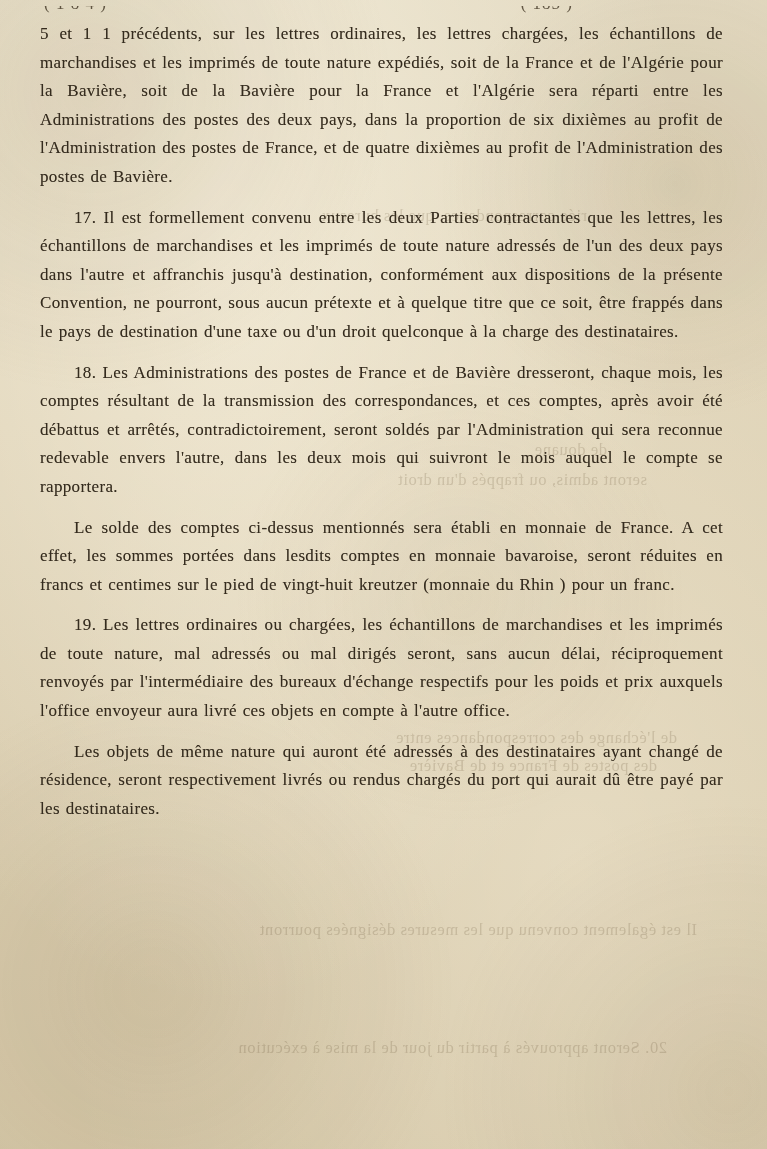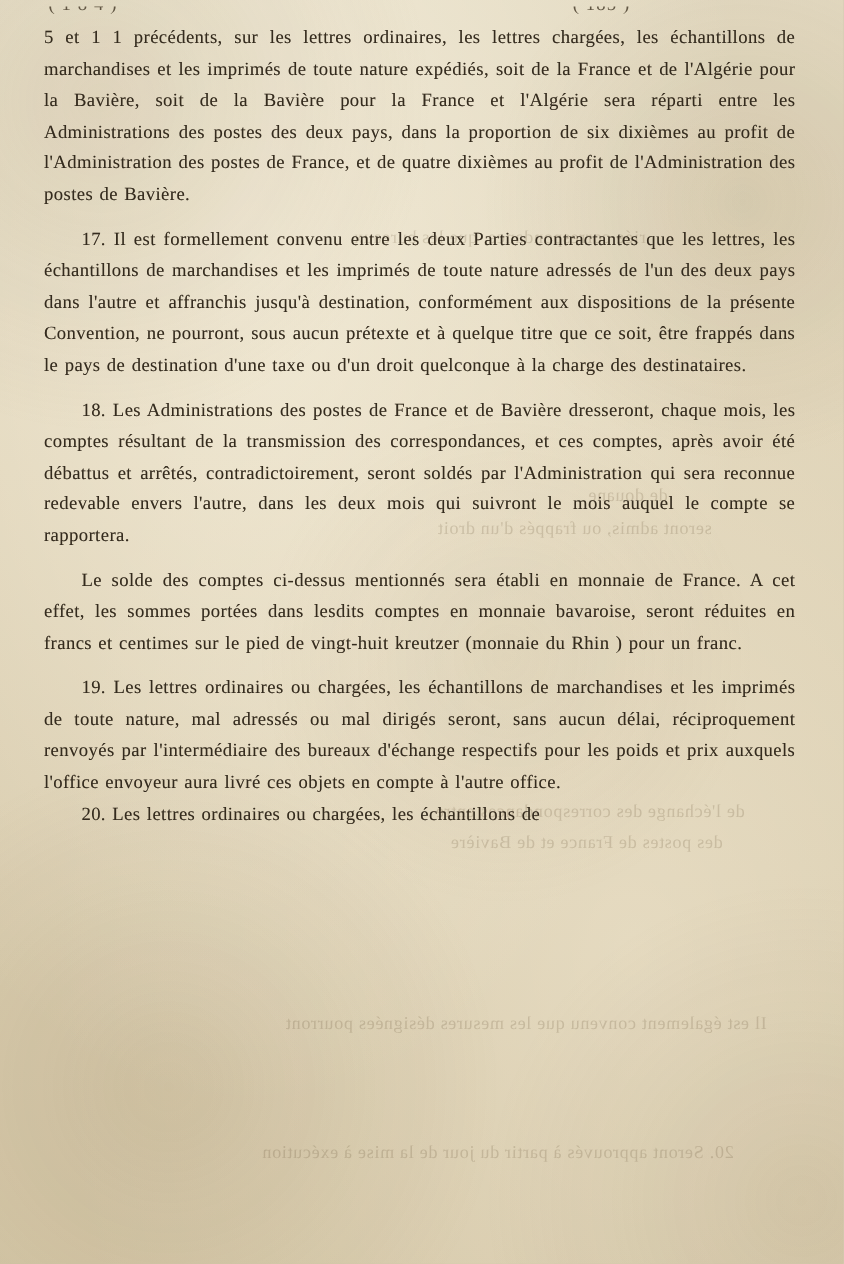--- a/index.html
+++ b/index.html
@@ -126,17 +126,17 @@
     <p class="para">5 et 1 1 précédents, sur les lettres ordinaires, les lettres chargées, les échantillons de marchandises et les imprimés de toute nature expédiés, soit de la France et de l'Algérie pour la Bavière, soit de la Bavière pour la France et l'Algérie sera réparti entre les Administrations des postes des deux pays, dans la proportion de six dixièmes au profit de l'Administration des postes de France, et de quatre dixièmes au profit de l'Administration des postes de Bavière.</p>
 
     <p class="para indent spaced">17. Il est formellement convenu entre les deux Parties contractantes que les lettres, les échantillons de marchandises et les imprimés de toute nature adressés de l'un des deux pays dans l'autre et affranchis jusqu'à destination, conformément aux dispositions de la présente Convention, ne pourront, sous aucun prétexte et à quelque titre que ce soit, être frappés dans le pays de destination d'une taxe ou d'un droit quelconque à la charge des destinataires.</p>
 
     <p class="para indent spaced">18. Les Administrations des postes de France et de Bavière dresseront, chaque mois, les comptes résultant de la transmission des correspondances, et ces comptes, après avoir été débattus et arrêtés, contradictoirement, seront soldés par l'Administration qui sera reconnue redevable envers l'autre, dans les deux mois qui suivront le mois auquel le compte se rapportera.</p>
 
     <p class="para indent spaced">Le solde des comptes ci-dessus mentionnés sera établi en monnaie de France. A cet effet, les sommes portées dans lesdits comptes en monnaie bavaroise, seront réduites en francs et centimes sur le pied de vingt-huit kreutzer (monnaie du Rhin ) pour un franc.</p>
 
     <p class="para indent spaced">19. Les lettres ordinaires ou chargées, les échantillons de marchandises et les imprimés de toute nature, mal adressés ou mal dirigés seront, sans aucun délai, réciproquement renvoyés par l'intermédiaire des bureaux d'échange respectifs pour les poids et prix auxquels l'office envoyeur aura livré ces objets en compte à l'autre office.</p>
 
+    <p class="para indent spaced">Les objets de même nature qui auront été adressés à des destinataires ayant changé de résidence, seront respectivement livrés ou rendus chargés du port qui aurait dû être payé par les destinataires.</p>
 
-    <p class="para indent lastline">20. Les lettres ordinaires ou chargées, les échantillons de</p>
 
   </div>
 </div>
 
 </body></html>

